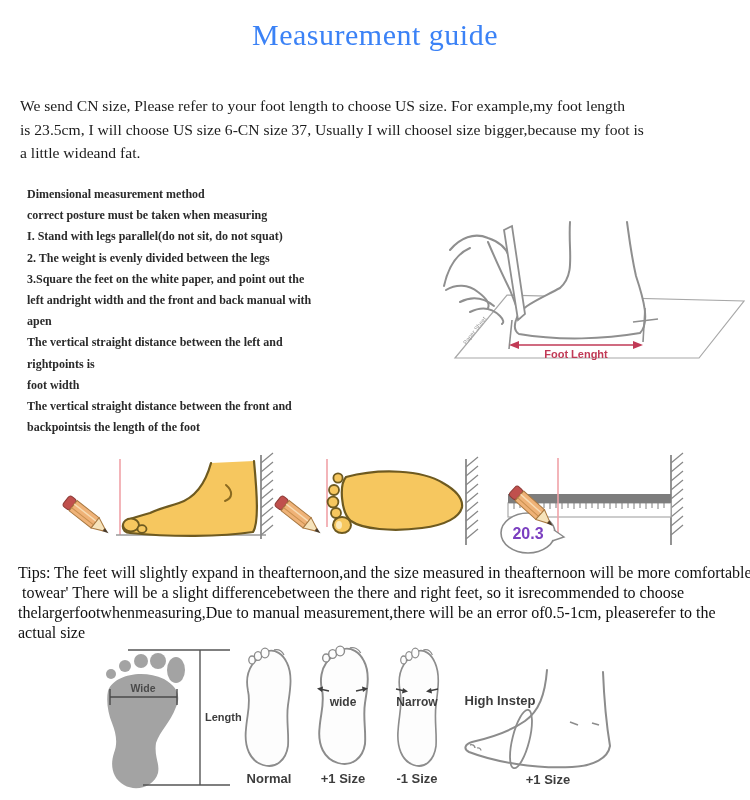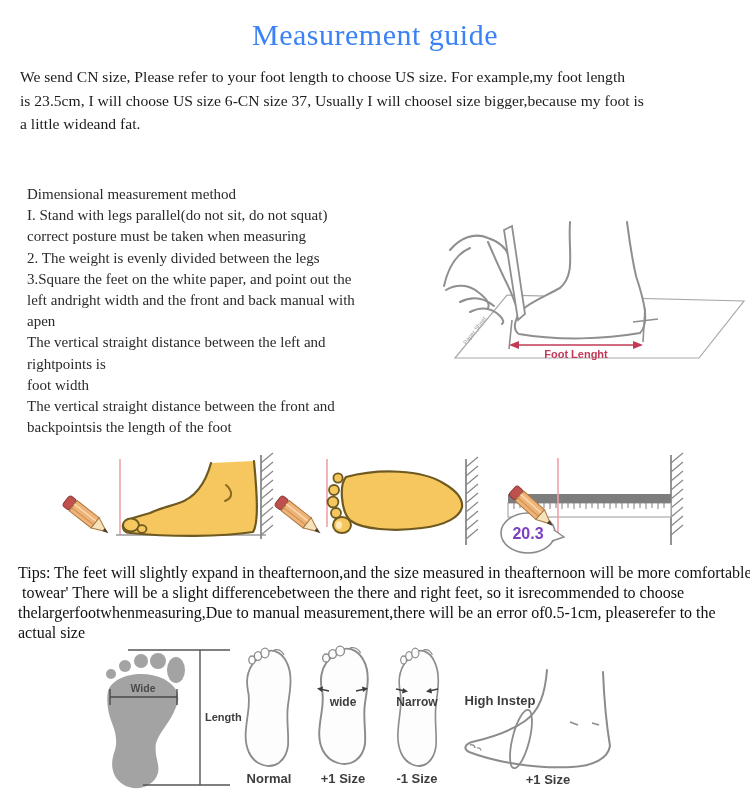--- a/index.html
+++ b/index.html
@@ -1,22 +1,22 @@
 <!DOCTYPE html>
 <html><head>
 <meta charset="utf-8">
 <style>
   html,body{margin:0;padding:0;background:#fff;}
   #page{position:relative;width:750px;height:800px;background:#ffffff;overflow:hidden;
         font-family:"Liberation Serif","DejaVu Serif",serif;color:#1c1c1c;}
   .title{position:absolute;top:18px;left:0;width:750px;text-align:center;
          font-size:30px;letter-spacing:0.5px;color:#3b82f6;}
-  .intro{position:absolute;top:65px;left:20px;width:726px;font-size:15.6px;line-height:23.5px;}
+  .intro{position:absolute;top:94px;left:20px;width:726px;font-size:15.6px;line-height:23.5px;}
   .intro div{white-space:pre;}
-  .instructions{position:absolute;top:184px;left:27px;width:410px;font-size:15px;line-height:21.2px;color:#2a2a2a;}
+  .instructions{position:absolute;top:184px;left:27px;width:410px;font-size:12px;line-height:21.2px;color:#2a2a2a;font-weight:bold;}
   .instructions div{white-space:pre;}
   .tips{position:absolute;top:563px;left:18px;width:728px;font-size:16px;line-height:20px;color:#111;}
   .tips div{white-space:pre;}
   .ill{position:absolute;}
   svg text.sans{font-family:"Liberation Sans","DejaVu Sans",sans-serif;}
   svg text.tiny{font-family:"Liberation Sans","DejaVu Sans",sans-serif;}
 </style>
 </head>
 <body>
 
@@ -25,22 +25,22 @@
   <div class="title">Measurement guide</div>
 
   <div class="intro">
     <div>We send CN size, Please refer to your foot length to choose US size. For example,my foot length</div>
     <div>is 23.5cm, I will choose US size 6-CN size 37, Usually I will choosel size bigger,because my foot is</div>
     <div>a little wideand fat.</div>
   </div>
 
   <div class="instructions">
     <div>Dimensional measurement method</div>
+    <div>correct posture must be taken when measuring</div>
     <div>I. Stand with legs parallel(do not sit, do not squat)</div>
-    <div>correct posture must be taken when measuring</div>
     <div>2. The weight is evenly divided between the legs</div>
     <div>3.Square the feet on the white paper, and point out the</div>
     <div>left andright width and the front and back manual with</div>
     <div>apen</div>
     <div>The vertical straight distance between the left and</div>
     <div>rightpoints is</div>
     <div>foot width</div>
     <div>The vertical straight distance between the front and</div>
     <div>backpointsis the length of the foot</div>
   </div>

